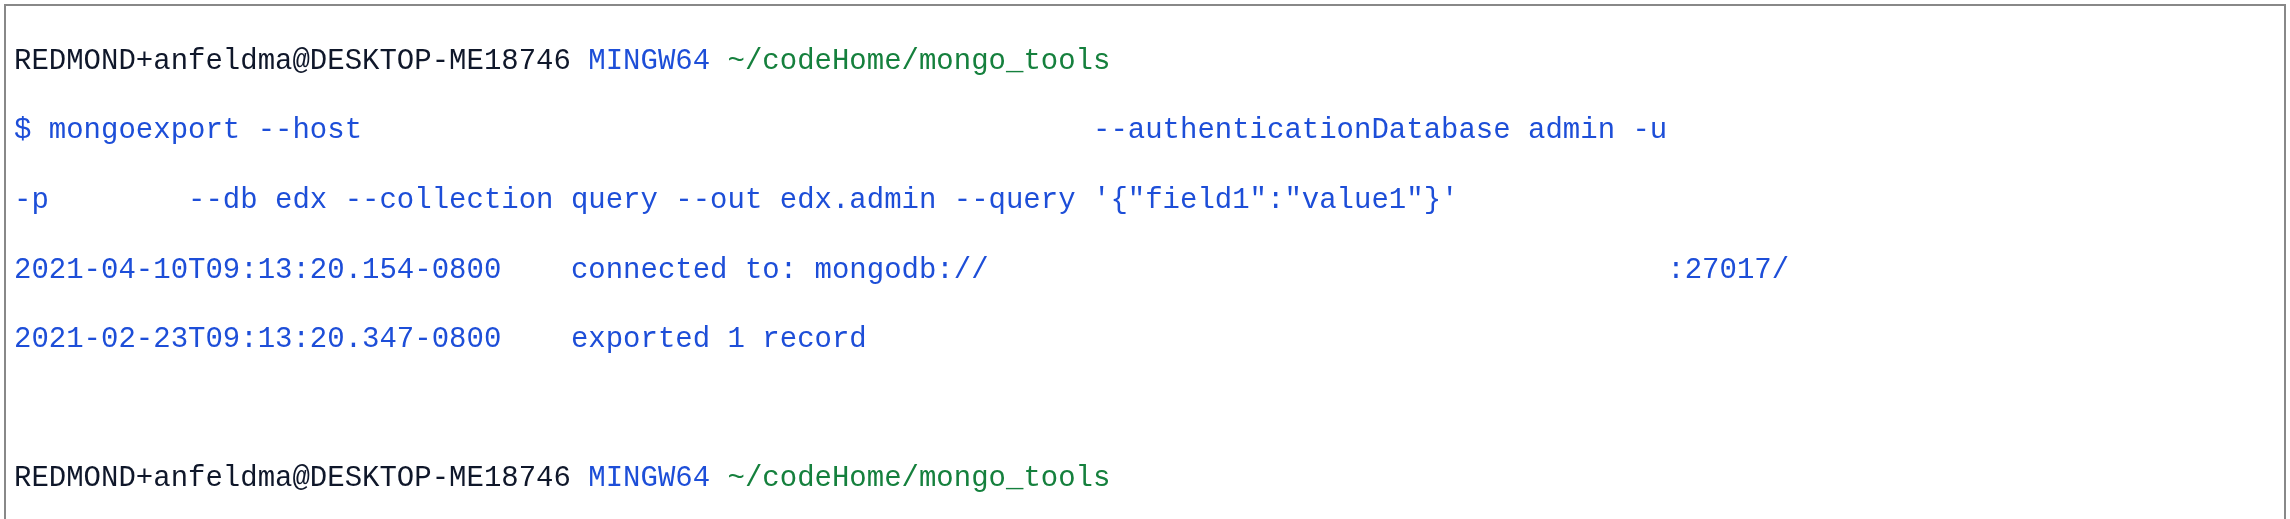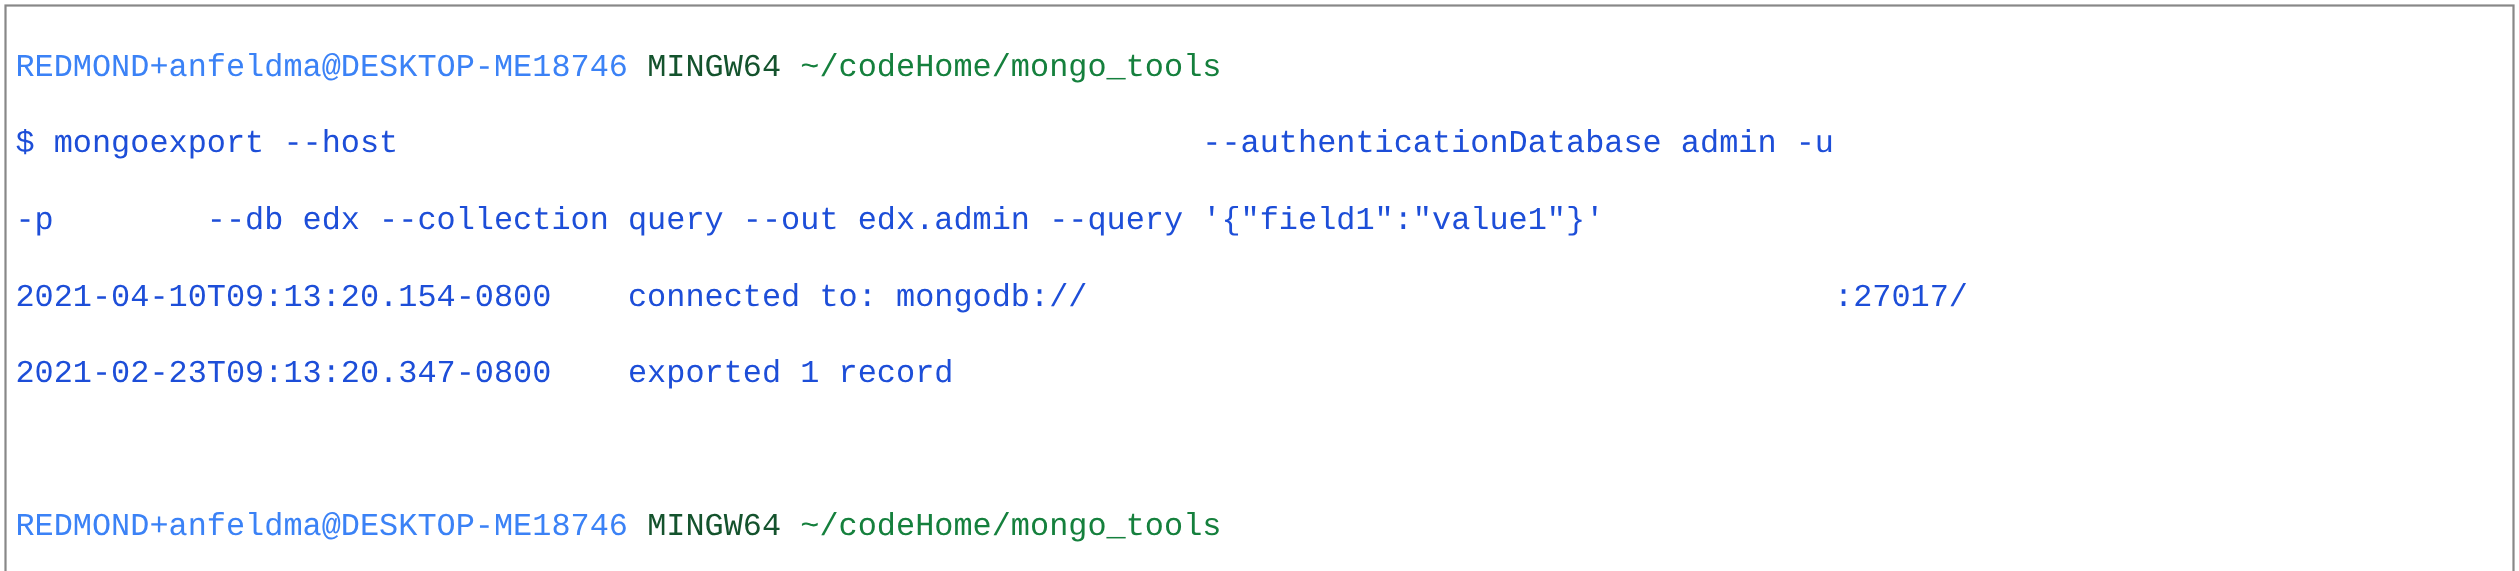--- a/index.html
+++ b/index.html
@@ -10,22 +10,22 @@
       background: #ffffff;
       padding: 4px;
     }
     .terminal {
       border: 2px solid #888;
       padding: 4px 8px;
       background: #ffffff;
       white-space: pre;
       overflow: hidden;
     }
-    .user { color: #3b82f6; }
-    .env { color: #14532d; }
+    .user { color: #0f172a; }
+    .env { color: #1d4ed8; }
     .path { color: #15803d; }
     .text { color: #1d4ed8; }
     .line { white-space: pre; }
   </style>
 </head>
 <body>
 
 <div class="terminal">
 <div class="line"><span class="user">REDMOND+anfeldma@DESKTOP-ME18746</span><span class="text"> </span><span class="env">MINGW64</span><span class="text"> </span><span class="path">~/codeHome/mongo_tools</span></div>
 <div class="line text">$ mongoexport --host                                          --authenticationDatabase admin -u</div>

